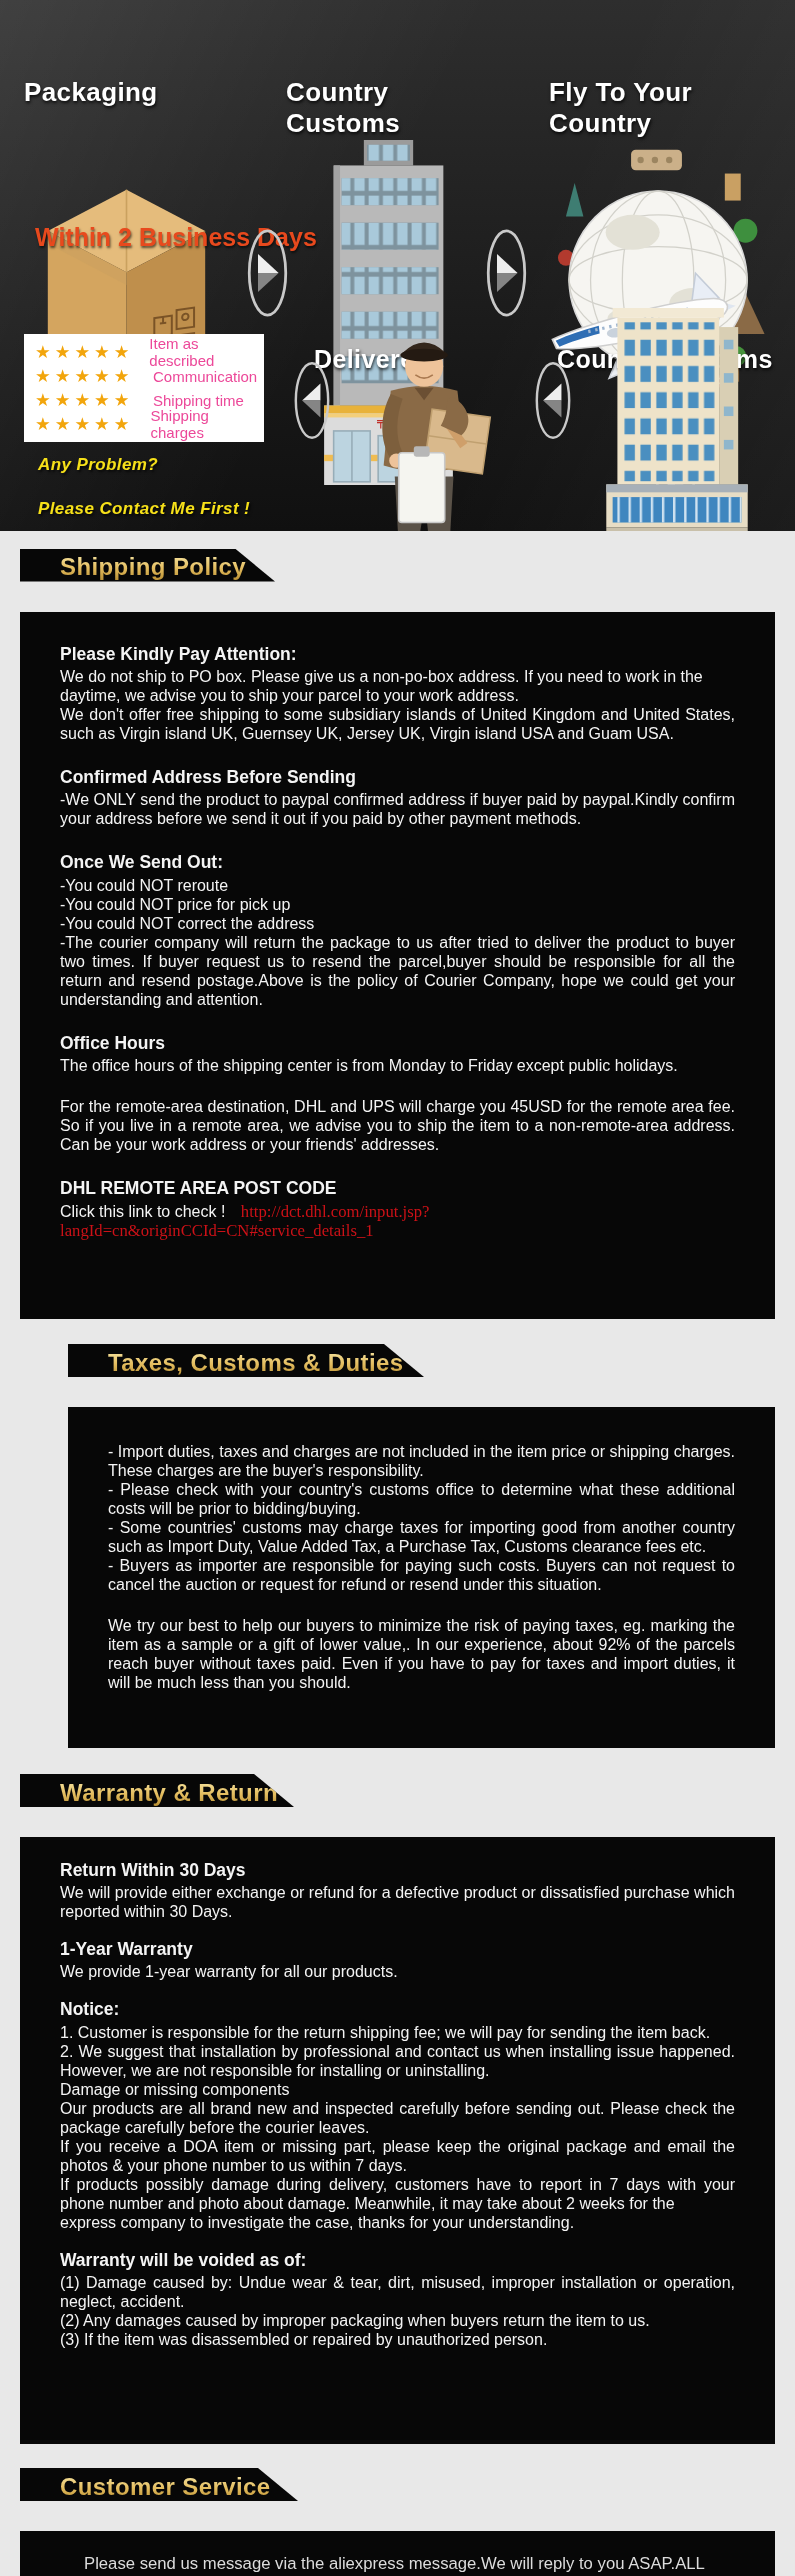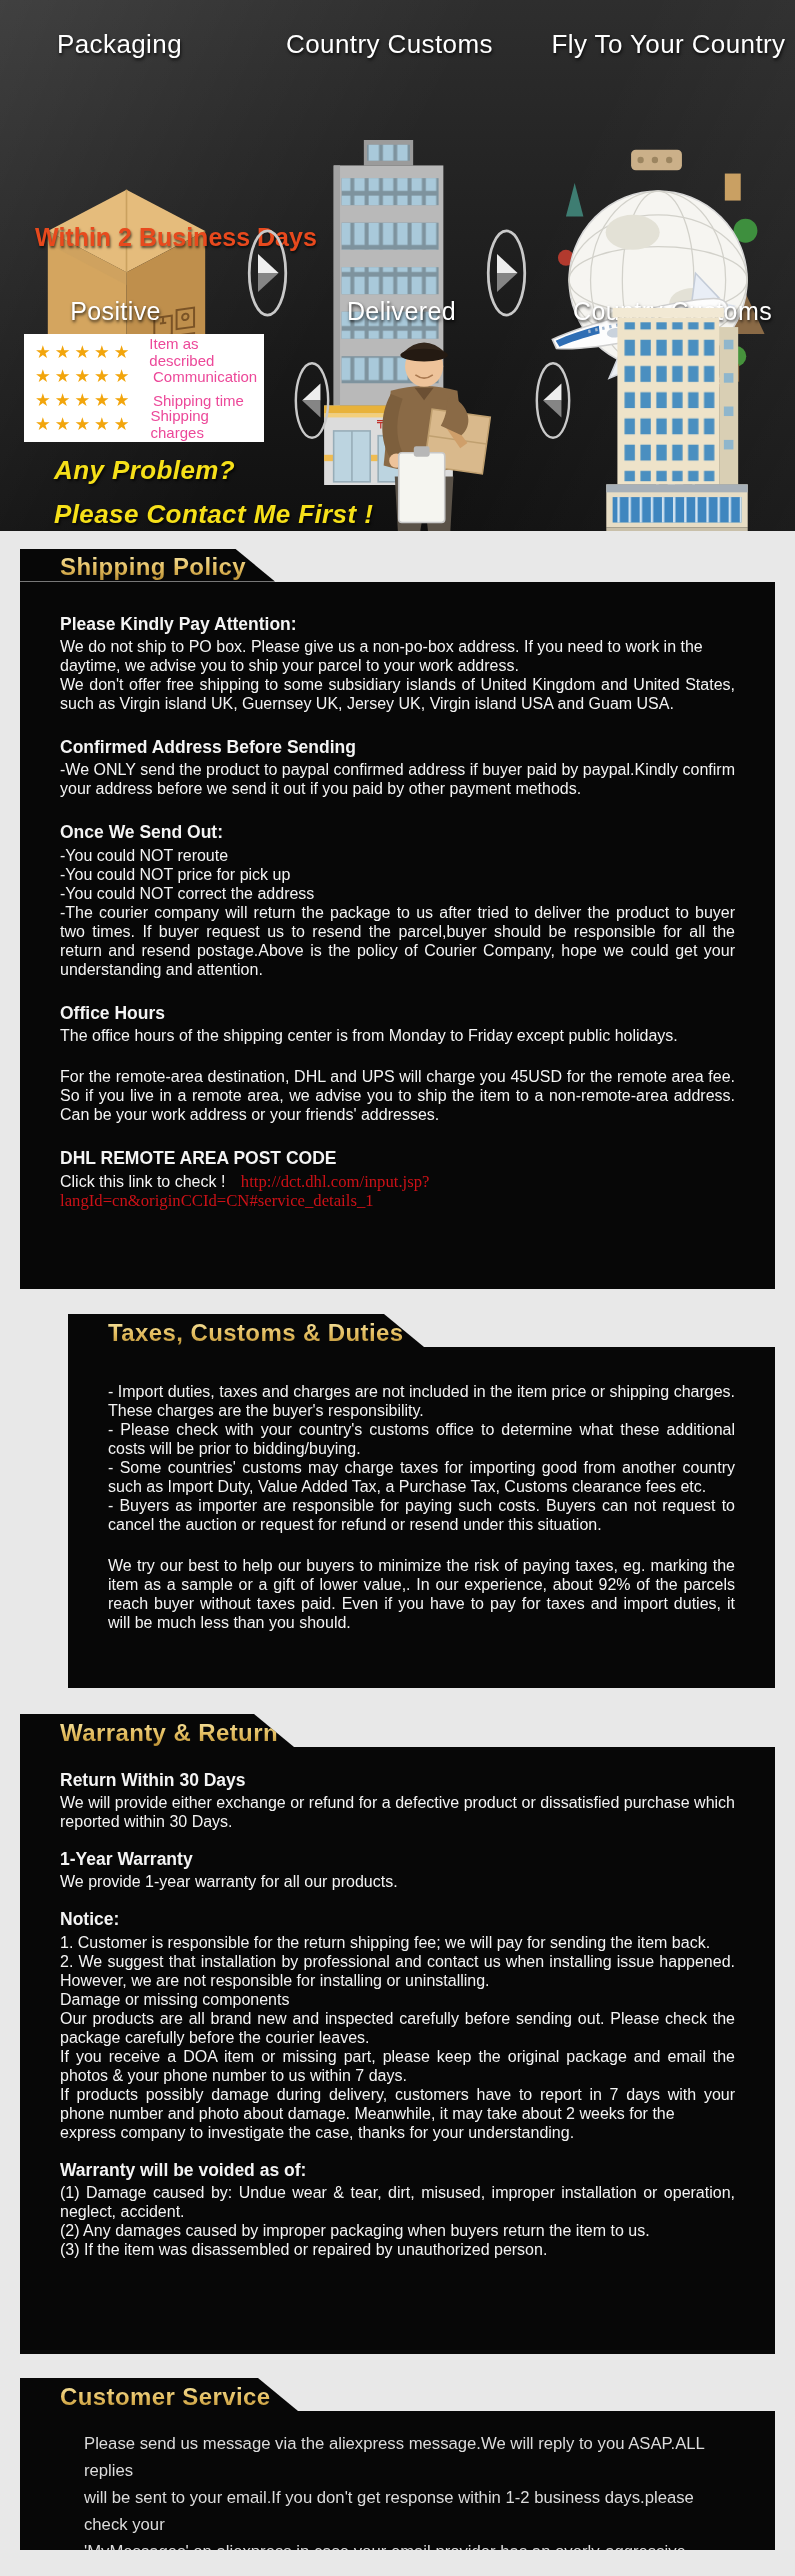--- a/index.html
+++ b/index.html
@@ -13,57 +13,58 @@
   
   .hero {
     position:relative; width:795px; height:531px; overflow:hidden;
     background-color:#1d1d1d;
     background-image:
       linear-gradient(118deg, rgba(255,255,255,0.09) 0%, rgba(255,255,255,0.03) 28%, transparent 46%),
       linear-gradient(295deg, rgba(255,255,255,0.05) 0%, transparent 38%),
       linear-gradient(180deg, #2e2e2e 0%, #181818 70%, #101010 100%);
   }
   .hero-title {
-    position:absolute; color:#ffffff; font-weight:400; font-size:26px;
-    text-align:center; text-shadow:0.8px 1.6px 3.2px rgba(0,0,0,.8); letter-spacing:0.4px;
+    position:absolute; color:#ffffff; font-weight:700; font-size:26px;
+    text-shadow:0.8px 1.6px 3.2px rgba(0,0,0,.8); letter-spacing:0.4px;margin-top:48px;
   }
   .hero-title.small { font-size:25px; }
   .hgfx { position:absolute; }
   .note-orange {
     position:absolute; left:35px; top:223px; font-size:25px; font-weight:700;
     color:#e8491d; text-shadow:0.8px 1.6px 2.4px rgba(0,0,0,.6);
   }
   .ratings {
     position:absolute; left:24px; top:334px; width:240px; height:108px;
     background:#ffffff; padding:6.4px 0 0 11px;
   }
   .rating-row { display:flex; align-items:center; height:24px; }
   .stars { color:#f2a50c; font-size:17.5px; letter-spacing:4px; width:118px; line-height:24px; }
   .rating-label { color:#ec4899; font-size:15px; }
   .problem {
-    position:absolute; left:54px; color:#f6e019; font-weight:700; font-style:italic;
-    font-size:26px; text-shadow:1.6px 1.6px 2.4px rgba(0,0,0,.7); letter-spacing:0.4px;
+    position:absolute; left:38px; color:#f6e019; font-weight:700; font-style:italic;
+    font-size:17px; text-shadow:1.6px 1.6px 2.4px rgba(0,0,0,.7); letter-spacing:0.4px;
   }
   .arrow-left { transform:scaleX(-1); }
 
   
   .panel { margin-left:20px; width:755px; }
   .tab {
     height:33px; background:#070707; position:relative;
     clip-path:polygon(0 0, calc(100% - 40px) 0, 100% 100%, 0 100%);
   }
   .tab-title {
     position:absolute; left:40px; top:4.8px; font-size:24px; font-weight:700;
     letter-spacing:0.4px;
     background:linear-gradient(180deg,#f9e9a9 0%, #e3bc5e 55%, #b68c31 100%);
     -webkit-background-clip:text; background-clip:text; color:transparent;
   }
   .pbox {
     background:#070707; color:#f4f4f4; overflow:hidden;
     padding:30px 40px 8px 40px;
+    margin-top:30px;
   }
   .pbox p { margin:0; font-size:16px; line-height:19px; }
   .head { font-size:17.5px !important; font-weight:700; line-height:25.4px !important; }
   .gap { margin-top:22px !important; }
   .gap-sm { margin-top:16px !important; }
   .just { text-align:justify; }
   .sp { height:22px; }
   .preline { white-space:pre-line; }
   .link-label { font-size:16px; }
   .dhl-link {

